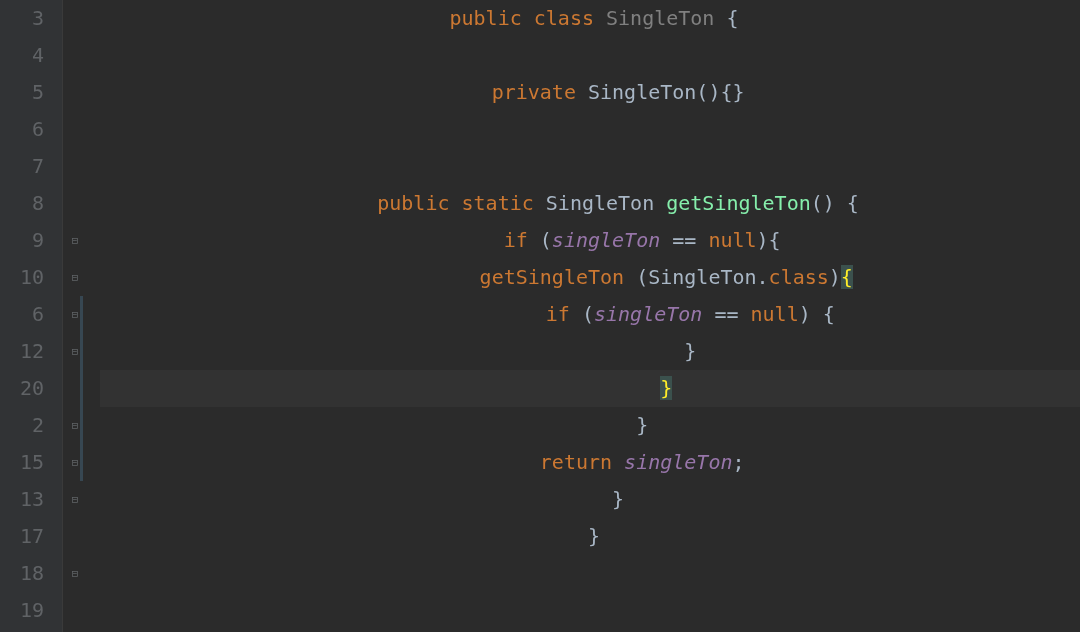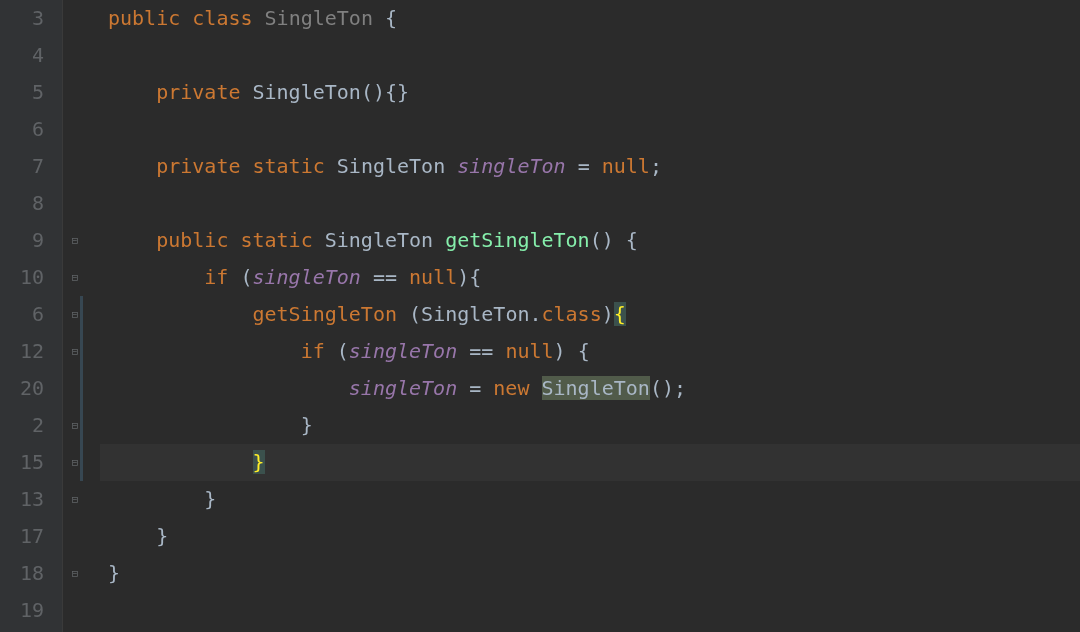--- a/index.html
+++ b/index.html
@@ -57,20 +57,21 @@
     }
     .code-area {
       flex: 1;
       position: relative;
     }
     .code-line {
       height: 37px;
       white-space: pre;
       padding-left: 8px;
       position: relative;
+      text-align: center;
     }
     .code-line.current {
       background: #323232;
     }
     
     .kw { color: #cc7832; }
     .method { color: #86efac; }
     .methoddecl { color: #a9b7c6; }
     .field { color: #9876aa; font-style: italic; }
     .punct { color: #a9b7c6; }
@@ -110,26 +111,25 @@
       <div class="fold-icon fold-close" style="top: 457px;"></div>
       <div class="fold-icon fold-close" style="top: 494px;"></div>
       <div class="fold-icon fold-close" style="top: 568px;"></div>
     </div>
   <div class="code-area" id="codearea">
       <div style="position: absolute; left: -20px; width: 3px; background: rgb(55, 71, 82); top: 296px; height: 185px;"></div>
       <div class="code-line"><span class="punct"></span><span class="kw">public </span><span class="kw">class </span><span class="grey">SingleTon </span><span class="punct">{</span></div>
       <div class="code-line"><span class="punct"></span></div>
       <div class="code-line"><span class="punct">    </span><span class="kw">private </span><span class="methoddecl">SingleTon</span><span class="punct">(){}</span></div>
       <div class="code-line"><span class="punct"></span></div>
-      <div class="code-line"><span class="punct">    </span><span class="kw">private static </span><span class="punct">SingleTon </span><span class="field">singleTon</span><span class="punct"> = </span><span class="kw">null</span><span class="punct">;</span></div>
       <div class="code-line"><span class="punct"></span></div>
       <div class="code-line"><span class="punct">    </span><span class="kw">public static </span><span class="punct">SingleTon </span><span class="method">getSingleTon</span><span class="punct">() {</span></div>
       <div class="code-line"><span class="punct">        </span><span class="kw">if </span><span class="punct">(</span><span class="field">singleTon</span><span class="punct"> == </span><span class="kw">null</span><span class="punct">){</span></div>
       <div class="code-line"><span class="punct">            </span><span class="kw">getSingleTon </span><span class="punct">(SingleTon.</span><span class="kw">class</span><span class="punct">)</span><span class="brace-match">{</span></div>
       <div class="code-line"><span class="punct">                </span><span class="kw">if </span><span class="punct">(</span><span class="field">singleTon</span><span class="punct"> == </span><span class="kw">null</span><span class="punct">) {</span></div>
-      <div class="code-line"><span class="punct">                    </span><span class="field">singleTon</span><span class="punct"> = </span><span class="kw">new </span><span class="punct sel">SingleTon</span><span class="punct">();</span></div>
       <div class="code-line"><span class="punct">                </span><span class="punct">}</span></div>
       <div class="code-line current"><span class="punct">            </span><span class="brace-match">}</span></div>
       <div class="code-line"><span class="punct">        </span><span class="punct">}</span></div>
+      <div class="code-line"><span class="punct">        </span><span class="kw">return </span><span class="field">singleTon</span><span class="punct">;</span></div>
       <div class="code-line"><span class="punct">    </span><span class="punct">}</span></div>
       <div class="code-line"><span class="punct"></span><span class="punct">}</span></div>
     </div>
 </div>
 
 </body></html>

